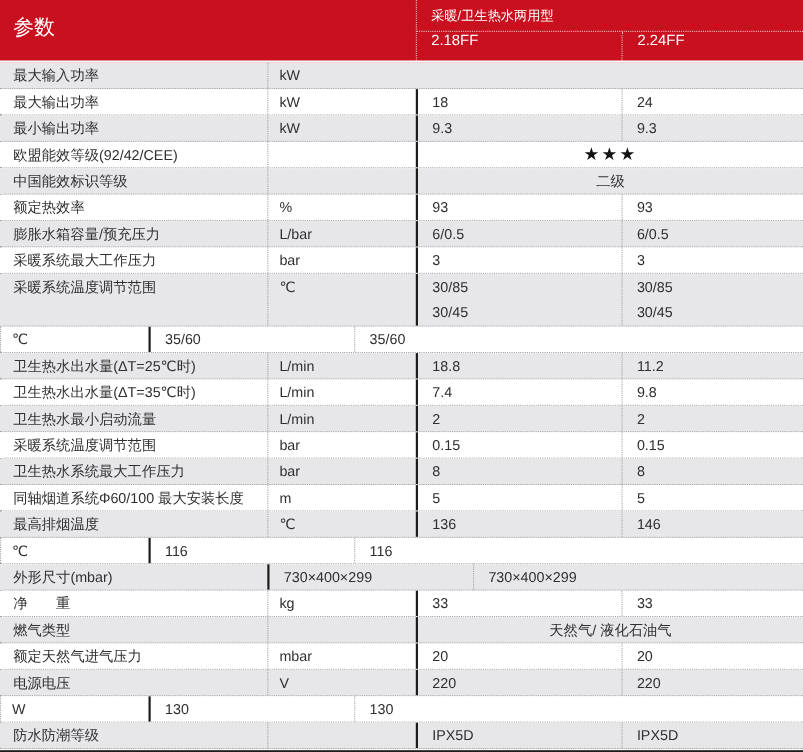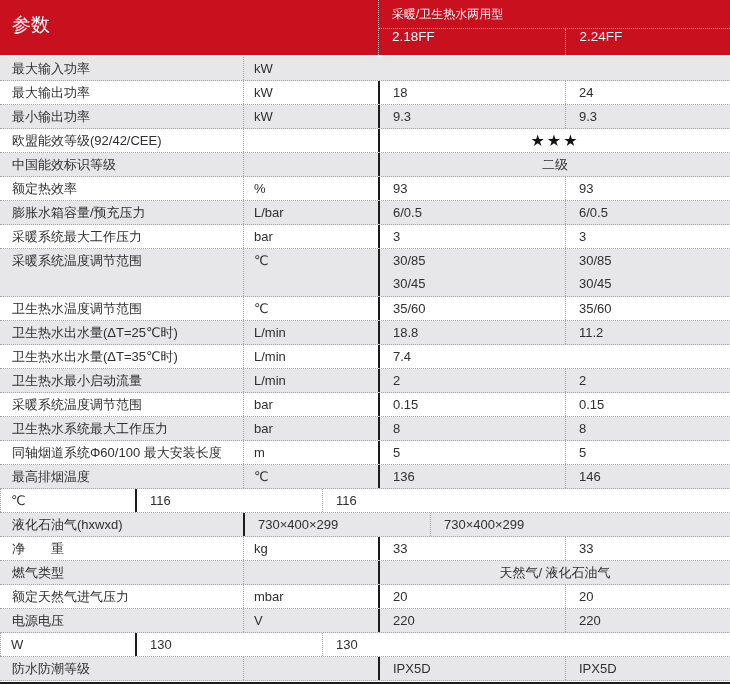--- a/index.html
+++ b/index.html
@@ -130,35 +130,35 @@
       </div>
       <div class="row alt tall">
         <div class="cell c-label">采暖系统温度调节范围</div>
         <div class="cell c-unit">℃</div>
         <div class="cell c-v1">30/85
 30/45</div>
         <div class="cell c-v2">30/85
 30/45</div>
       </div>
       <div class="row">
-        <div class="cell c-label">卫生热水温度调节范围</div>
         <div class="cell c-unit">℃</div>
         <div class="cell c-v1">35/60</div>
         <div class="cell c-v2">35/60</div>
       </div>
       <div class="row alt">
         <div class="cell c-label">卫生热水出水量(ΔT=25℃时)</div>
         <div class="cell c-unit">L/min</div>
         <div class="cell c-v1">18.8</div>
         <div class="cell c-v2">11.2</div>
       </div>
       <div class="row">
         <div class="cell c-label">卫生热水出水量(ΔT=35℃时)</div>
         <div class="cell c-unit">L/min</div>
         <div class="cell c-v1">7.4</div>
+        <div class="cell c-v2">9.8</div>
       </div>
       <div class="row alt">
         <div class="cell c-label">卫生热水最小启动流量</div>
         <div class="cell c-unit">L/min</div>
         <div class="cell c-v1">2</div>
         <div class="cell c-v2">2</div>
       </div>
       <div class="row">
         <div class="cell c-label">采暖系统温度调节范围</div>
         <div class="cell c-unit">bar</div>
@@ -182,21 +182,21 @@
         <div class="cell c-unit">℃</div>
         <div class="cell c-v1">136</div>
         <div class="cell c-v2">146</div>
       </div>
       <div class="row">
         <div class="cell c-unit">℃</div>
         <div class="cell c-v1">116</div>
         <div class="cell c-v2">116</div>
       </div>
       <div class="row alt">
-        <div class="cell c-label">液化石油气(hxwxd)</div>
+        <div class="cell c-label">外形尺寸(mbar)</div>
         <div class="cell c-v1">730×400×299</div>
         <div class="cell c-v2">730×400×299</div>
       </div>
       <div class="row">
         <div class="cell c-label">净　　重</div>
         <div class="cell c-unit">kg</div>
         <div class="cell c-v1">33</div>
         <div class="cell c-v2">33</div>
       </div>
       <div class="row alt">

